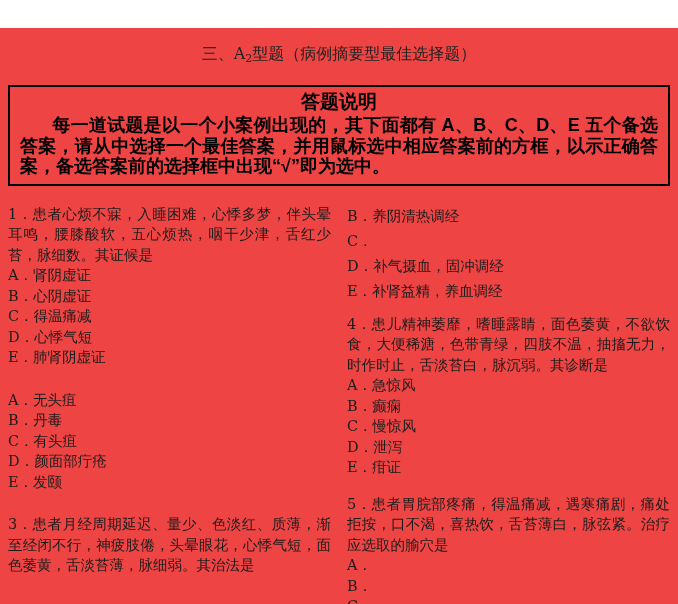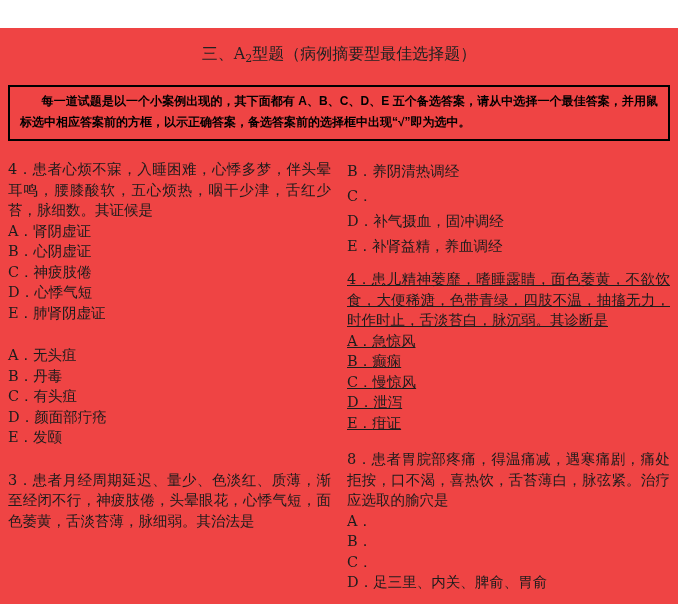--- a/index.html
+++ b/index.html
@@ -34,21 +34,21 @@
     font-family:"Liberation Sans","DejaVu Sans",sans-serif;
     font-weight:700;
     font-size:19px;
     line-height:24px;
     color:#000;
   }
   .instruction-body {
     margin-top:1px;
     font-family:"Liberation Sans","DejaVu Sans",sans-serif;
     font-weight:700;
-    font-size:12px;
+    font-size:18px;
     line-height:20.5px;
     text-align:justify;
     text-indent:1.8em;
     color:#000;
   }
   .columns {
     display:flex;
     gap:16px;
     margin:18px 8px 0 8px;
   }
@@ -65,51 +65,52 @@
     display:flex;
     align-items:baseline;
     cursor:default;
   }
   .opt-label { white-space:pre; }
   .question { margin:0; }
   .q-gap { margin-top:22px; }
   
   .cont-options .opt { line-height:25px; }
   .cont-options { margin-bottom:9px; }
-  .q4-block { margin-top:10px;text-decoration:underline; }
+  .q4-block { margin-top:10px; }
   .q5-block { margin-top:16px; }
 </style>
 </head>
 <body>
 
 <div class="page">
 
   <div class="page-title"><span>三、A</span><sub>2</sub><span>型题（病例摘要型最佳选择题）</span></div>
 
   <div class="instruction-box">
+    <div class="instruction-heading">答题说明</div>
     <div class="instruction-body">每一道试题是以一个小案例出现的，其下面都有 A、B、C、D、E 五个备选答案，请从中选择一个最佳答案，并用鼠标选中相应答案前的方框，以示正确答案，备选答案前的选择框中出现“√”即为选中。</div>
   </div>
 
   <div class="columns">
 
     <div class="col">
 
       <div class="question">
-        <p class="stem">4．患者心烦不寐，入睡困难，心悸多梦，伴头晕耳鸣，腰膝酸软，五心烦热，咽干少津，舌红少苔，脉细数。其证候是</p>
+        <p class="stem">1．患者心烦不寐，入睡困难，心悸多梦，伴头晕耳鸣，腰膝酸软，五心烦热，咽干少津，舌红少苔，脉细数。其证候是</p>
         <div class="opt">
             <span class="opt-label">A．</span>
             <span class="opt-text">肾阴虚证</span>
           </div>
         <div class="opt">
             <span class="opt-label">B．</span>
             <span class="opt-text">心阴虚证</span>
           </div>
         <div class="opt">
             <span class="opt-label">C．</span>
-            <span class="opt-text">神疲肢倦</span>
+            <span class="opt-text">得温痛减</span>
           </div>
         <div class="opt">
             <span class="opt-label">D．</span>
             <span class="opt-text">心悸气短</span>
           </div>
         <div class="opt">
             <span class="opt-label">E．</span>
             <span class="opt-text">肺肾阴虚证</span>
           </div>
       </div>
@@ -182,21 +183,21 @@
             <span class="opt-label">D．</span>
             <span class="opt-text">泄泻</span>
           </div>
         <div class="opt">
             <span class="opt-label">E．</span>
             <span class="opt-text">疳证</span>
           </div>
       </div>
 
       <div class="question q5-block">
-        <p class="stem">8．患者胃脘部疼痛，得温痛减，遇寒痛剧，痛处拒按，口不渴，喜热饮，舌苔薄白，脉弦紧。治疗应选取的腧穴是</p>
+        <p class="stem">5．患者胃脘部疼痛，得温痛减，遇寒痛剧，痛处拒按，口不渴，喜热饮，舌苔薄白，脉弦紧。治疗应选取的腧穴是</p>
         <div class="opt">
             <span class="opt-label">A．</span>
           </div>
         <div class="opt">
             <span class="opt-label">B．</span>
           </div>
         <div class="opt">
             <span class="opt-label">C．</span>
           </div>
         <div class="opt">

